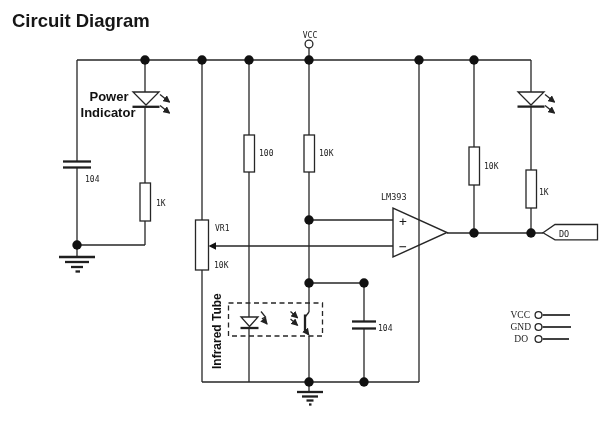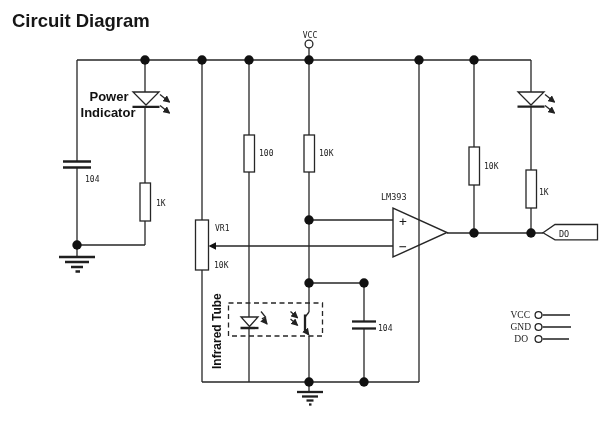--- a/index.html
+++ b/index.html
@@ -1,17 +1,17 @@
 <!DOCTYPE html>
 <html><head>
 <meta charset="utf-8">
 <style>
   html,body{margin:0;padding:0;background:#fff;}
   .stage{position:relative;width:606px;height:436px;background:#fff;overflow:hidden;
-         font-family:"Liberation Sans",sans-serif;border-radius:6px;}
+         font-family:"Liberation Sans",sans-serif;}
   svg{position:absolute;left:0;top:0;}
   text{fill:#1f1f1f;}
   .wire{stroke:#262626;stroke-width:1.3;fill:none;}
   .thick{stroke:#1f1f1f;stroke-width:2.3;fill:none;}
   .comp{fill:#ffffff;stroke:#262626;stroke-width:1.3;}
   .dot{fill:#111111;stroke:none;}
   .title{font-size:18.5px;font-weight:bold;fill:#161616;}
   .biglab{font-size:13px;font-weight:bold;fill:#111111;}
   .val{font-family:"DejaVu Sans Mono",monospace;font-size:8px;fill:#222222;}
   .val9{font-family:"DejaVu Sans Mono",monospace;font-size:8.5px;fill:#222222;}

